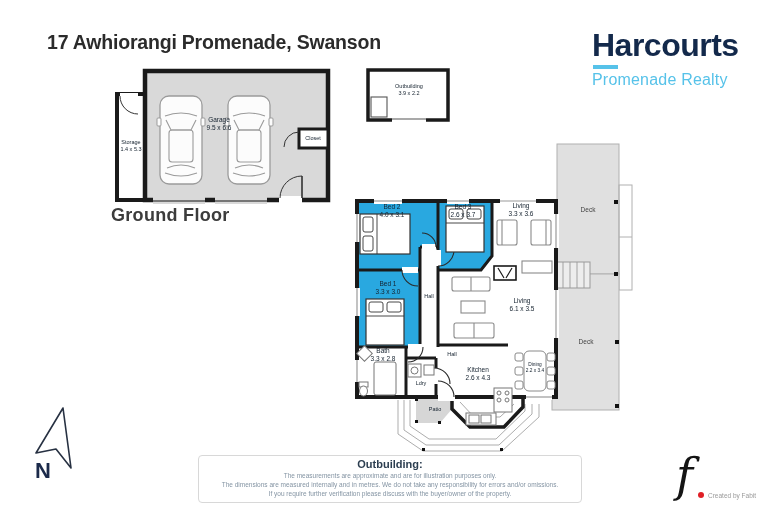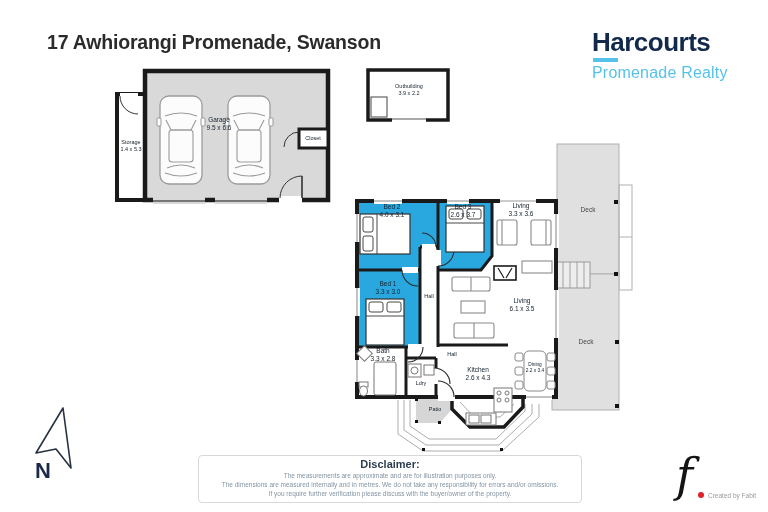--- a/index.html
+++ b/index.html
@@ -3,21 +3,21 @@
 <meta charset="utf-8">
 <style>
   html,body{margin:0;padding:0;background:#fff;}
   #stage{position:relative;width:768px;height:512px;background:#ffffff;overflow:hidden;
          font-family:"Liberation Sans",sans-serif;}
   #plan-svg{position:absolute;left:0;top:0;}
   .abs{position:absolute;}
   #page-title{left:47px;top:31px;font-size:19.5px;font-weight:600;color:#2b2b2b;letter-spacing:-0.2px;}
   
   #brand{left:592px;top:29px;width:150px;}
-  #brand .bname{font-size:26px;font-weight:700;color:#13294b;letter-spacing:-0.5px;line-height:1.05;}
+  #brand .bname{font-size:32px;font-weight:700;color:#13294b;letter-spacing:-0.5px;line-height:1.05;}
   #brand .bbar{width:25px;height:4px;background:#56c2e9;margin:2px 0 2px 1px;}
   #brand .bsub{font-size:16px;color:#56c2e9;letter-spacing:0.2px;}
   
   .rlabel{position:absolute;transform:translate(-50%,-50%);text-align:center;font-size:6.5px;
           line-height:1.3;color:#14212e;white-space:nowrap;}
   .rlabel span{display:block;}
   .rlabel.sm{font-size:5.5px;}
   .rlabel.xs{font-size:4.8px;}
   .rlabel.gray{color:#444;}
   .floor-caption{left:111px;top:205px;font-size:18px;font-weight:600;color:#3c3c3c;letter-spacing:0.3px;}
@@ -287,20 +287,21 @@
     <span>Garage</span>
       <span>9.5 x 6.6</span>
   </div>
   <div class="rlabel sm" style="left:131px;top:146px">
     <span>Storage</span>
       <span>1.4 x 5.3</span>
   </div>
   <div class="rlabel sm" style="left:313px;top:139px">
     <span>Closet</span>
   </div>
+  <div class="floor-caption abs">Ground Floor</div>
 
   <div class="rlabel sm" style="left:409px;top:90px">
     <span>Outbuilding</span>
       <span>3.9 x 2.2</span>
   </div>
 
   <div class="rlabel" style="left:392px;top:211px">
     <span>Bed 2</span>
       <span>4.0 x 3.1</span>
   </div>
@@ -347,21 +348,21 @@
   <div class="rlabel gray" style="left:586px;top:342px">
     <span>Deck</span>
   </div>
   <div class="rlabel sm" style="left:435px;top:410px">
     <span>Patio</span>
   </div>
 
   <div id="compass-n" class="abs">N</div>
 
   <div id="disclaimer" class="abs">
-    <div class="dtitle">Disclaimer:</div>
+    <div class="dtitle">Outbuilding:</div>
     <div class="dline">The measurements are approximate and are for illustration purposes only.</div>
     <div class="dline">The dimensions are measured internally and in metres. We do not take any responsibility for errors and/or omissions.</div>
     <div class="dline">If you require further verification please discuss with the buyer/owner of the property.</div>
   </div>
 
   <div id="credit" class="abs">
     <div class="fmono">f</div>
     <div class="fdot"></div>
     <div class="ftext">Created by Fabit</div>
   </div>

